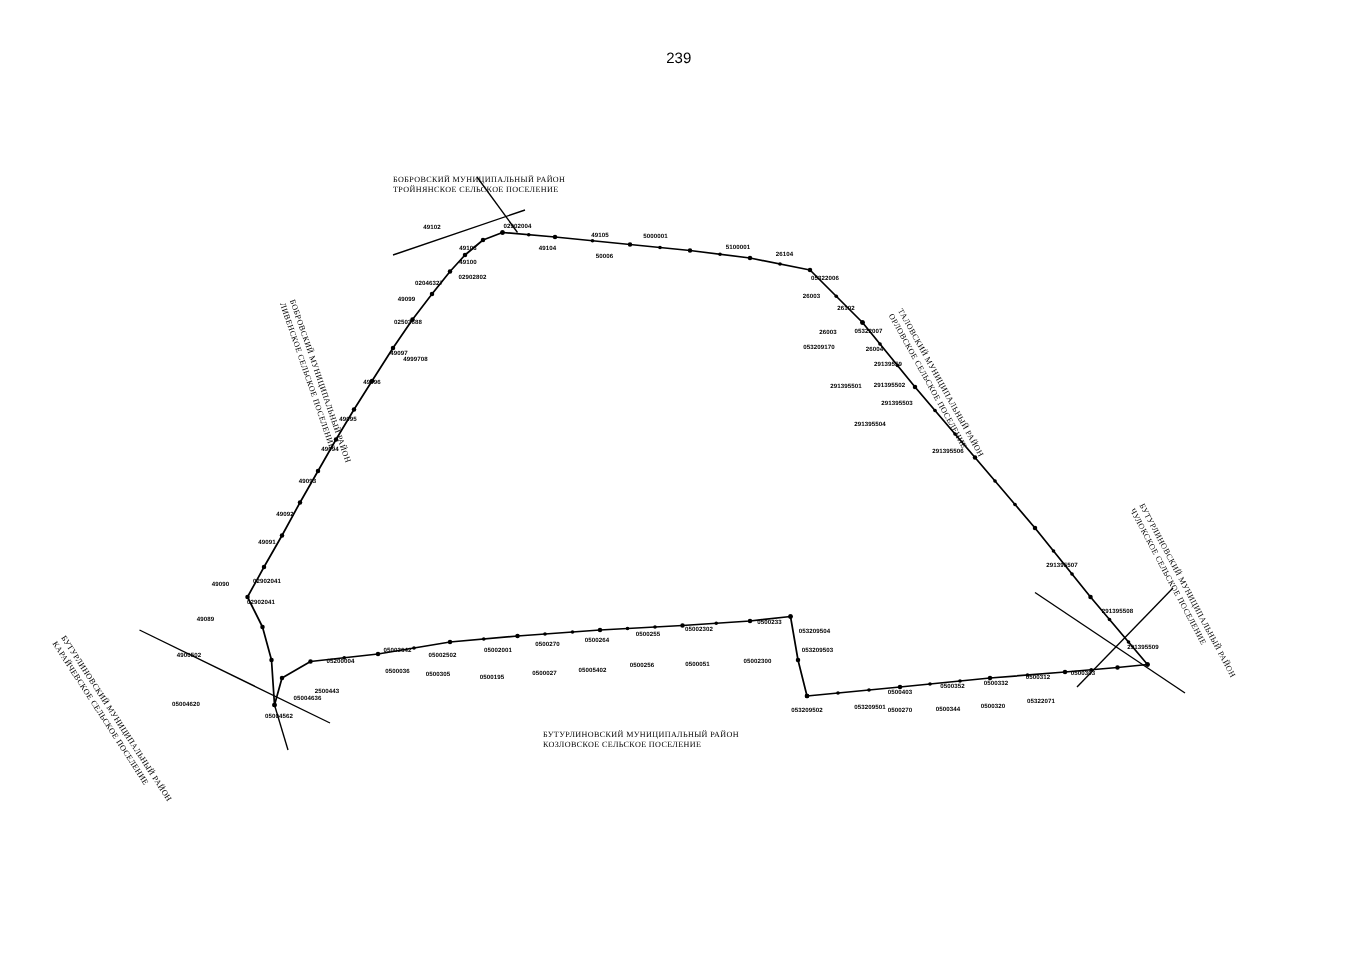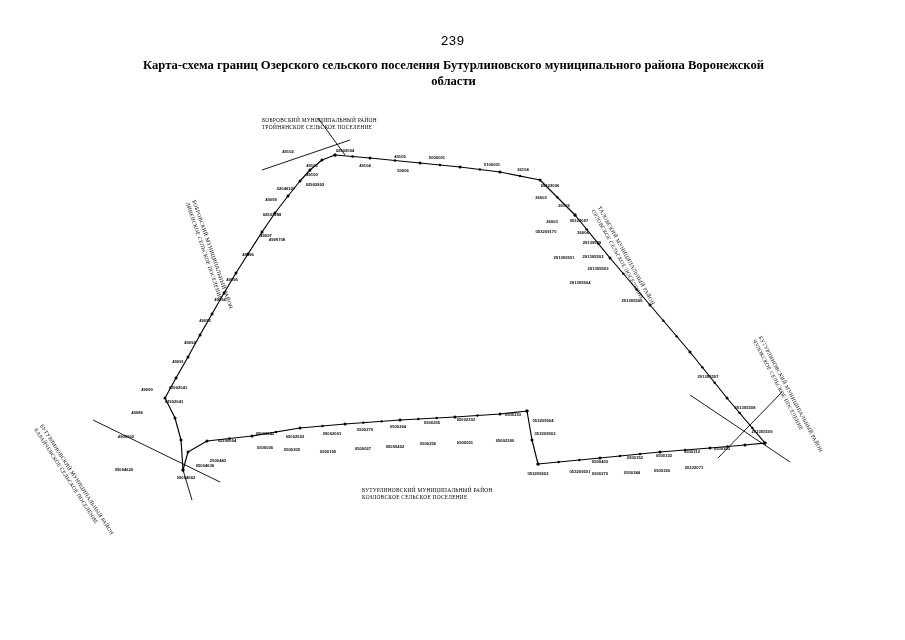--- a/index.html
+++ b/index.html
@@ -16,22 +16,22 @@
     font-family: "Liberation Serif", "DejaVu Serif", serif;
     color: #000000;
     overflow: hidden;
   }
   #page-number {
     position: absolute;
     top: 34px;
     left: 0;
     width: 905px;
     text-align: center;
-    font-size: 13px;
-    font-family: Liberation Mono, monospace;
+    font-size: 10px;
+    font-family: Liberation Sans, sans-serif;
   }
   #doc-title {
     position: absolute;
     top: 57px;
     left: 126px;
     width: 655px;
     text-align: center;
     font-size: 12.6px;
     font-weight: bold;
     line-height: 16px;
@@ -74,24 +74,20 @@
     transform: translate(-50%, -50%);
   }
 </style>
 </head>
 <body>
 
 <div id="page">
 
   <div id="page-number">239</div>
 
-  <div id="doc-title">
-    <span>Карта-схема границ Озерского сельского поселения Бутурлиновского муниципального района</span>
-    <span>Воронежской области</span>
-  </div>
 
   <div id="map-area">
     <svg id="map-svg" viewBox="0 0 905 640" xmlns="http://www.w3.org/2000/svg">
       <g id="crossing-lines" stroke="#000" stroke-width="0.9" fill="none">
           <path d="M 262,170 L 350,140"></path>
           <path d="M 318,118 L 345,155"></path>
           <path d="M 93,420 L 220,482"></path>
           <path d="M 690,395 L 790,462"></path>
           <path d="M 718,458 L 782,392"></path>
           <path d="M 183,470 L 192,500"></path>

